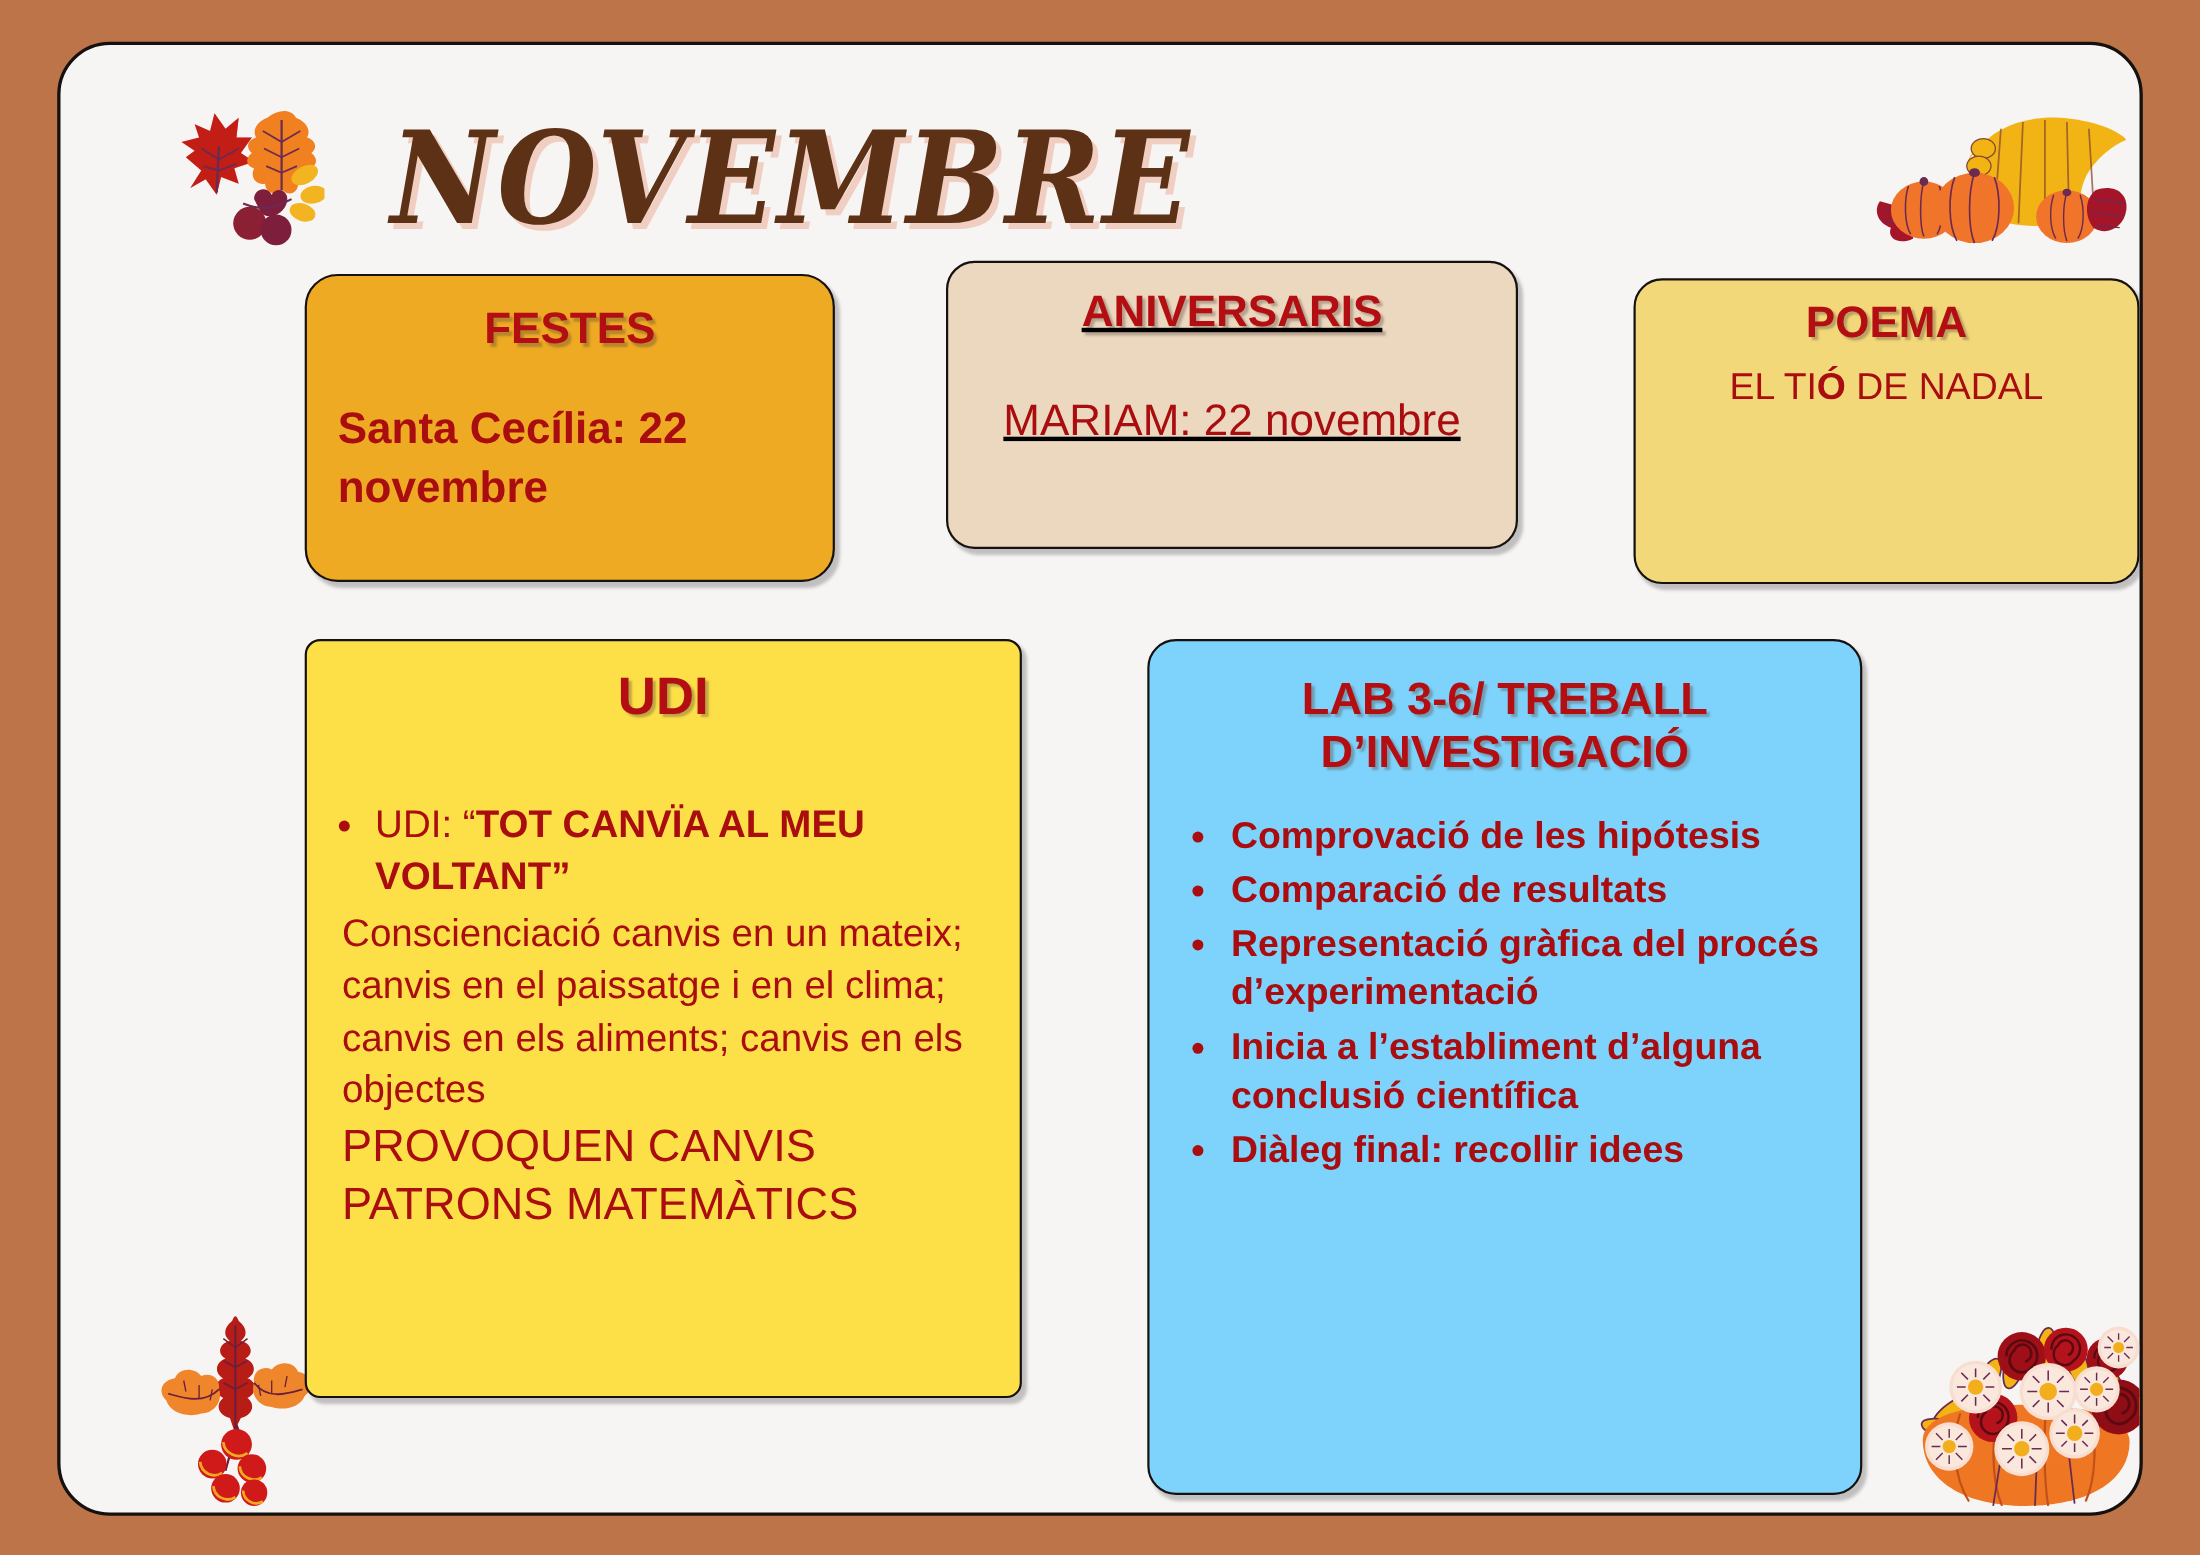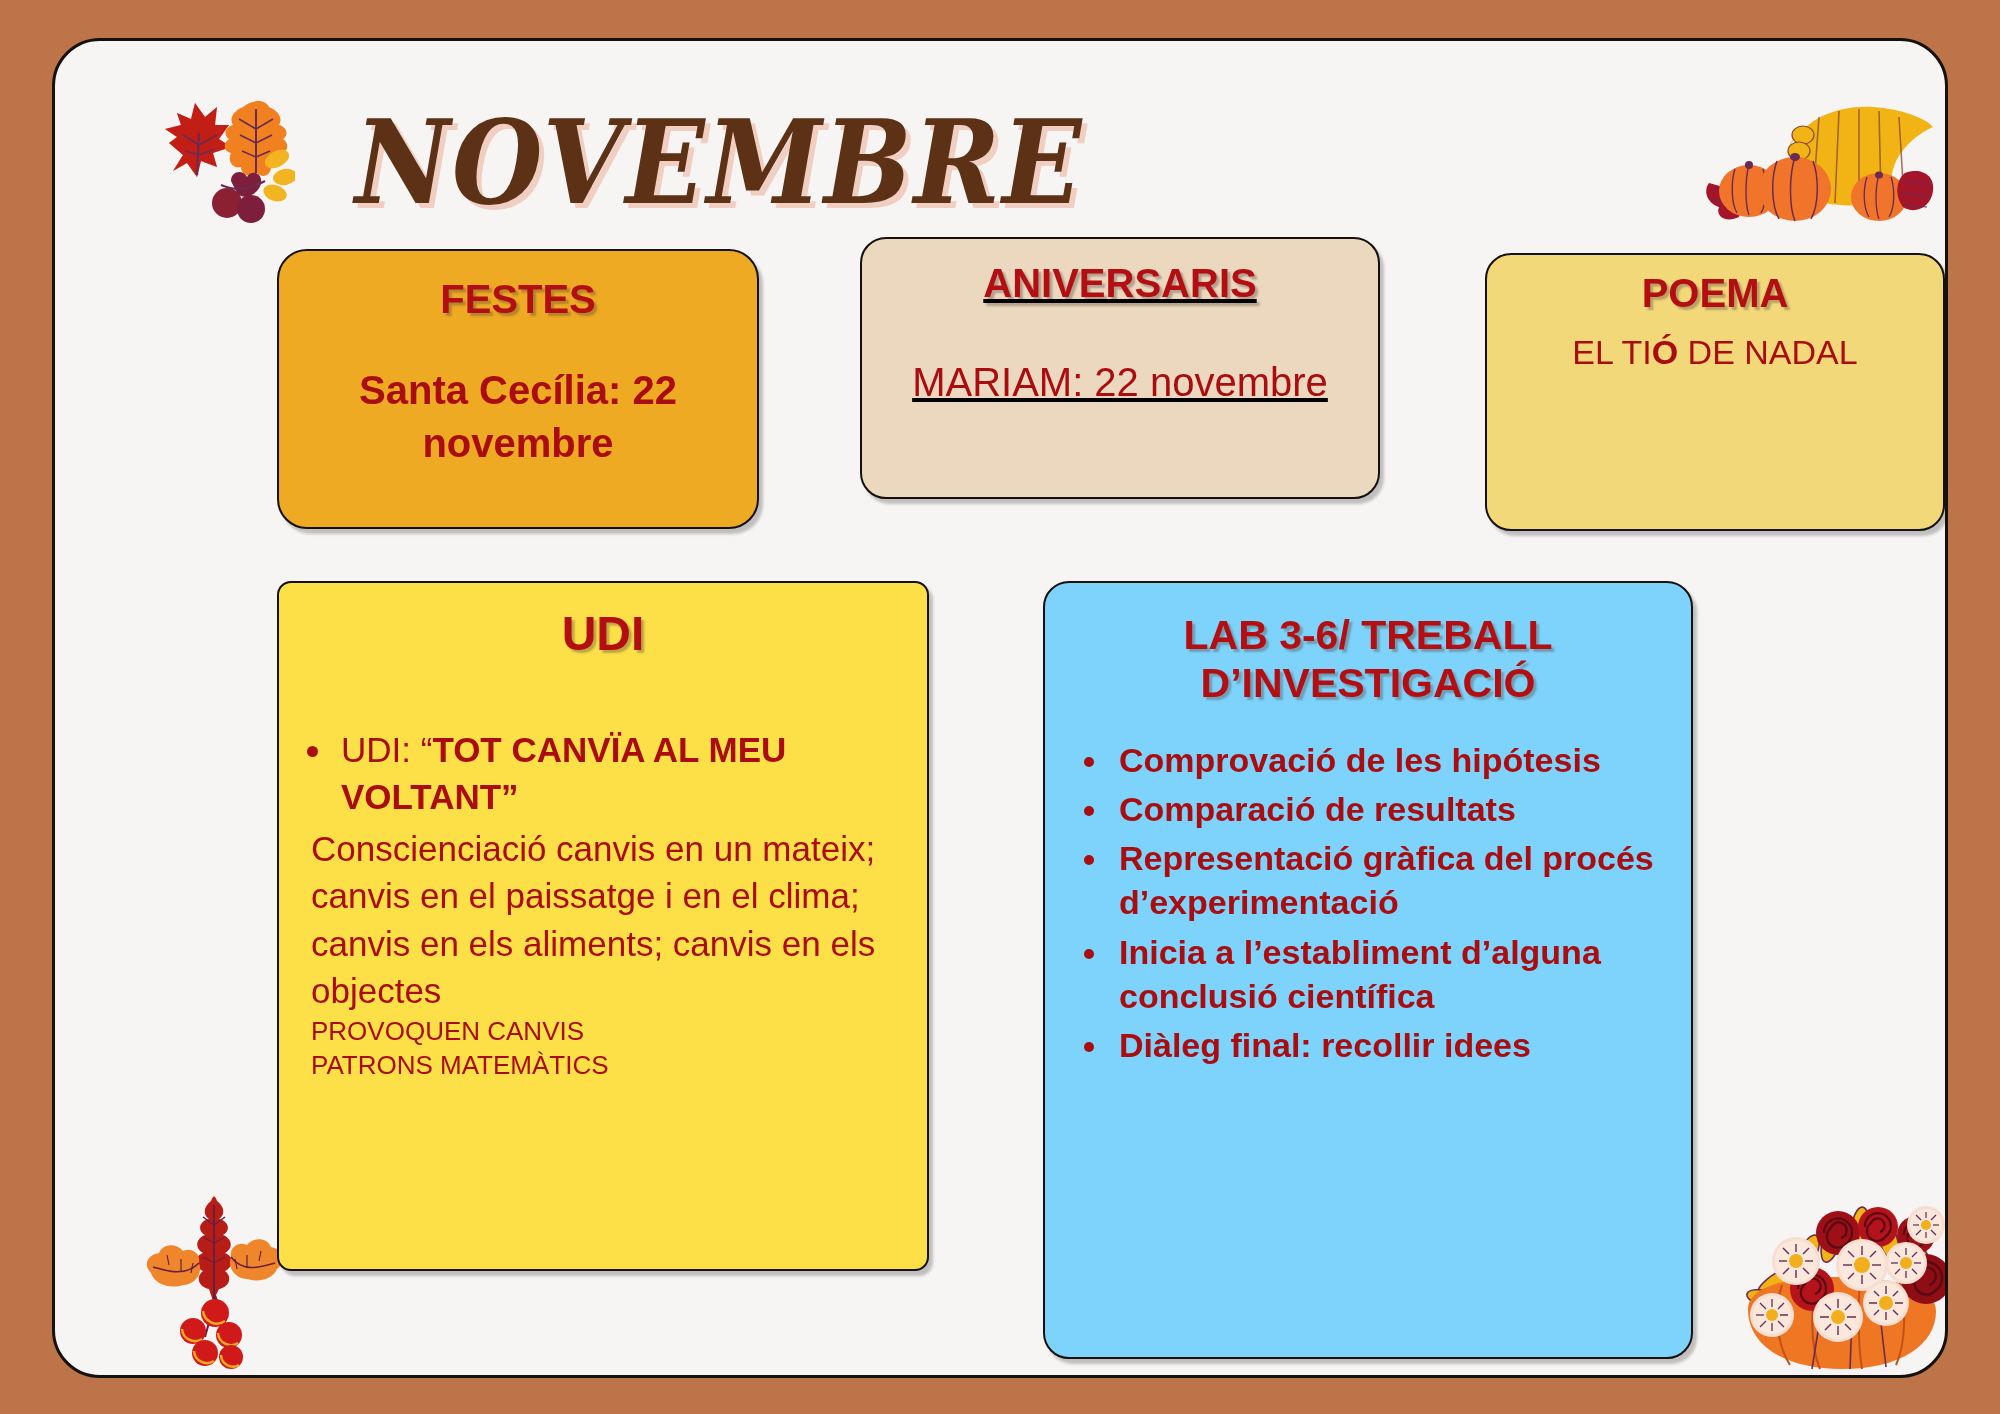--- a/index.html
+++ b/index.html
@@ -72,21 +72,20 @@
     background: #eeaa22;
     border-radius: 30px;
   }
   #card-festes .card-title {
     margin-top: 26px;
     font-size: 40px;
   }
   #card-festes .card-body {
     margin-top: 42px;
     padding: 0 28px;
-    text-align: center;
     font-size: 40px;
     font-weight: 700;
   }
 
   
   #card-aniversaris {
     left: 805px; top: 196px;
     width: 520px; height: 262px;
     background: #ecd8bf;
     text-decoration: underline;
@@ -147,21 +146,21 @@
   #card-udi .udi-para {
     margin: 4px 0 0 32px;
     padding-right: 20px;
     color: #a90d10;
     font-size: 35px;
     line-height: 1.36;
   }
   #card-udi .udi-plain {
     margin: 0 0 0 32px;
     color: #a90d10;
-    font-size: 26px;
+    font-size: 41px;
     line-height: 1.30;
   }
 
   
   #card-lab {
     left: 988px; top: 540px;
     width: 650px; height: 778px;
     background: #7dd3fc;
     border-radius: 26px;
   }

